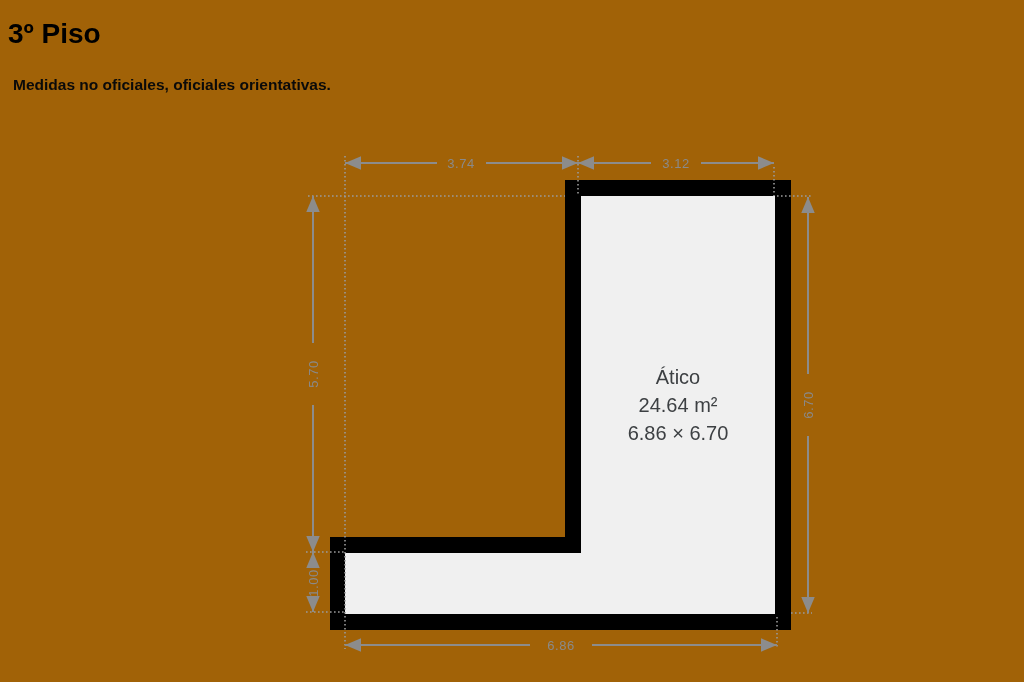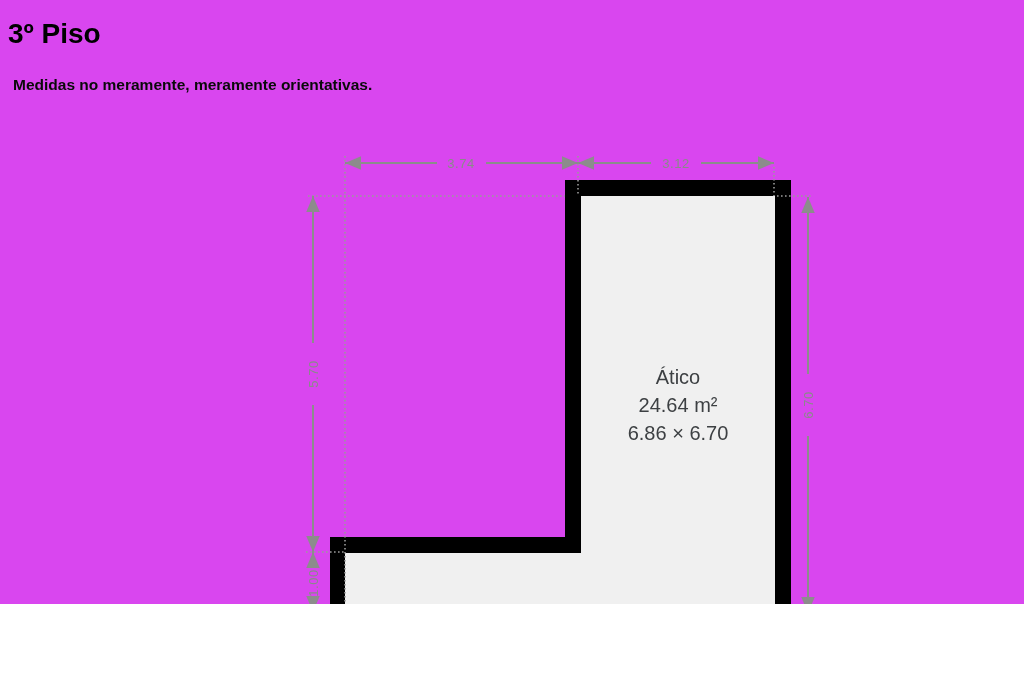--- a/index.html
+++ b/index.html
@@ -1,20 +1,20 @@
 <!DOCTYPE html>
 <html><head>
 <meta charset="utf-8">
 <style>
   html, body { margin: 0; padding: 0; background: #ffffff; }
   .page {
     position: relative;
     width: 1024px;
-    height: 604px;
-    background: #d946ef;
+    height: 682px;
+    background: #a16207;
     font-family: "Liberation Sans", sans-serif;
     overflow: hidden;
   }
   .title {
     position: absolute;
     left: 8px;
     top: 19px;
     font-size: 28px;
     font-weight: 700;
     color: #000000;
@@ -55,21 +55,21 @@
   }
 </style>
 </head>
 <body>
 
 <div class="page">
 
   <div class="title">3º Piso</div>
 
   <div class="disclaimer">
-    <div>Medidas no meramente, meramente orientativas.</div>
+    <div>Medidas no oficiales, oficiales orientativas.</div>
   </div>
 
   <svg class="plan" width="1024" height="682" viewBox="0 0 1024 682">
 
     <defs>
       <marker id="arr" viewBox="0 0 10 10" refX="9" refY="5" markerWidth="9" markerHeight="9" orient="auto-start-reverse">
         <path d="M0,1.2 L9,5 L0,8.8 Z" fill="#8c8c8c"></path>
       </marker>
     </defs>
 

